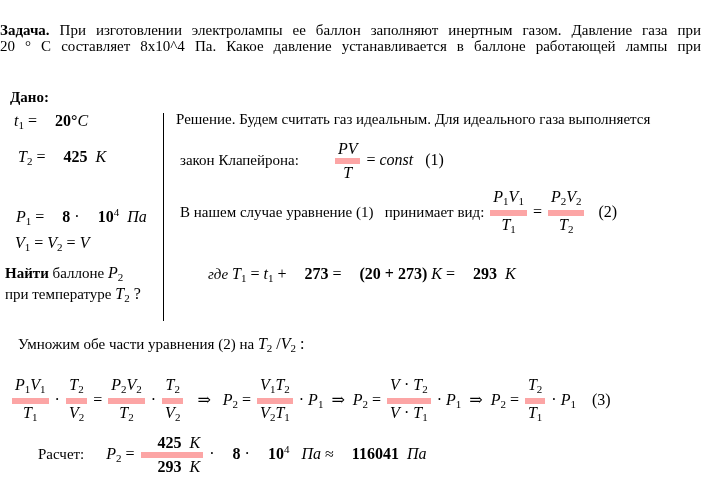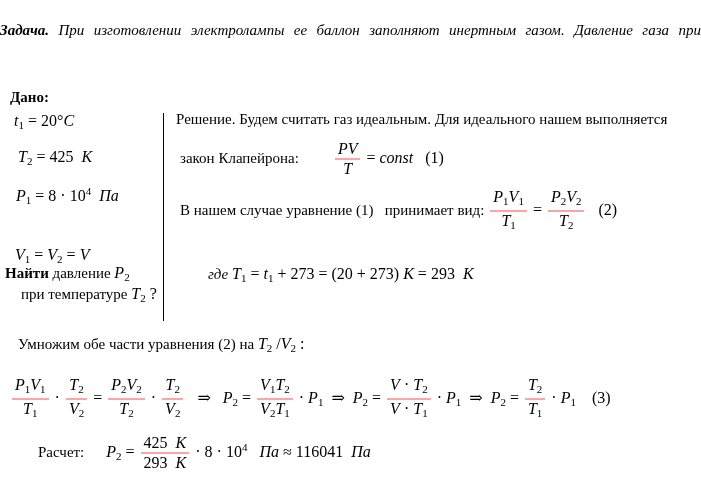--- a/index.html
+++ b/index.html
@@ -6,61 +6,62 @@
   body{
     width:701px;height:496px;
     background:#ffffff;color:#000000;
     font-family:"Liberation Serif","DejaVu Serif",serif;
     position:relative;overflow:hidden;
   }
   .abs{position:absolute;}
   
   .problem{position:absolute;left:0;top:22px;width:701px;font-size:15px;line-height:16px;}
   .pline{width:701px;}
-  .just{text-align:justify;text-align-last:justify;font-style:italic;}
+  .just{text-align:justify;text-align-last:justify;}
   .bold{font-weight:bold;}
   
   .t15{font-size:15px;white-space:pre;}
   
   .mrow{position:absolute;font-size:16px;white-space:pre;}
   .mrow .lbl{font-size:15px;white-space:pre;}
   .mn{white-space:pre;}
   .mv{font-style:italic;white-space:pre;}
-  .mb{font-weight:normal;white-space:pre;}
+  .mb{font-weight:bold;white-space:pre;margin-left:14px;}
   .ms{font-size:11px;vertical-align:-3px;white-space:pre;}
   .mp{font-size:11px;vertical-align:6px;white-space:pre;}
   .frac{display:inline-block;vertical-align:middle;text-align:center;margin:0 2px;}
-  .frac .fn{display:block;line-height:18px;padding:0 3px;border-bottom:2px solid #fca5a5;}
+  .frac .fn{display:block;line-height:18px;padding:0 3px;border-bottom:6px solid #fca5a5;}
   .frac .fd{display:block;line-height:18px;padding:0 3px;}
   .vline{position:absolute;left:163px;top:113px;width:1px;height:208px;background:#000;}
   .gap22{margin-right:34px;}
   .gap8{margin-right:4px;}
   .gap14{font-style:italic;}
   .gap6{}
   .gap30{margin-right:22px;}
 </style>
 </head>
 <body>
 
 <div class="problem">
   <div class="pline just"><span class="bold">Задача.</span><span> При изготовлении электролампы ее баллон заполняют инертным газом.  Давление газа при</span></div>
+  <div class="pline just">20 ° С составляет 8х10^4 Па. Какое давление устанавливается в баллоне работающей лампы при</div>
 </div>
 
 <div class="abs t15 bold" style="left:10px;top:89px;">Дано:</div>
 <div class="mrow" style="left:14px;top:112px;"><span class="mv">t</span><span class="ms">1</span><span class="mn"> = </span><span class="mb">20°</span><span class="mv">C</span></div>
 <div class="mrow" style="left:18px;top:148px;"><span class="mv">T</span><span class="ms">2</span><span class="mn"> = </span><span class="mb">425</span><span class="mn">  </span><span class="mv">K</span></div>
-<div class="mrow" style="left:16px;top:185px;"><span class="mv">P</span><span class="ms">1</span><span class="mn"> = </span><span class="mb">8</span><span class="mn"> · </span><span class="mb">10</span><span class="mp">4</span><span class="mn">  </span><span class="mv">Па</span></div>
-<div class="mrow" style="left:15px;top:246px;"><span class="mv">V</span><span class="ms">1</span><span class="mn"> = </span><span class="mv">V</span><span class="ms">2</span><span class="mn"> = </span><span class="mv">V</span></div>
+<div class="mrow" style="left:16px;top:206px;"><span class="mv">P</span><span class="ms">1</span><span class="mn"> = </span><span class="mb">8</span><span class="mn"> · </span><span class="mb">10</span><span class="mp">4</span><span class="mn">  </span><span class="mv">Па</span></div>
+<div class="mrow" style="left:15px;top:234px;"><span class="mv">V</span><span class="ms">1</span><span class="mn"> = </span><span class="mv">V</span><span class="ms">2</span><span class="mn"> = </span><span class="mv">V</span></div>
 
-<div class="mrow" style="left:5px;top:264px;"><span class="lbl bold">Найти</span><span class="lbl"> давление </span><span><span class="mv">P</span><span class="ms">2</span></span></div>
-<div class="mrow" style="left:5px;top:285px;margin-left:16px;"><span class="lbl">при температуре </span><span><span class="mv">T</span><span class="ms">2</span><span class="mn"> ?</span></span></div>
+<div class="mrow" style="left:5px;top:264px;"><span class="lbl bold">Найти</span><span class="lbl"> баллоне </span><span><span class="mv">P</span><span class="ms">2</span></span></div>
+<div class="mrow" style="left:5px;top:285px;"><span class="lbl">при температуре </span><span><span class="mv">T</span><span class="ms">2</span><span class="mn"> ?</span></span></div>
 
 <div class="vline"></div>
 
-<div class="abs t15" style="left:176px;top:111px;">Решение. Будем считать газ идеальным. Для идеального нашем выполняется</div>
+<div class="abs t15" style="left:176px;top:111px;">Решение. Будем считать газ идеальным. Для идеального газа выполняется</div>
 
 <div class="mrow" style="left:180px;top:140px;"><span class="lbl gap22">закон Клапейрона:</span><span><span class="frac"><span class="fn"><span class="mv">PV</span></span><span class="fd"><span class="mv">T</span></span></span><span class="mn"> = </span><span class="mv">const</span><span class="mn">   (1)</span></span></div>
 
 <div class="mrow" style="left:180px;top:188px;"><span class="lbl gap8">В нашем случае уравнение (1)   принимает вид:</span><span><span class="frac"><span class="fn"><span class="mv">P</span><span class="ms">1</span><span class="mv">V</span><span class="ms">1</span></span><span class="fd"><span class="mv">T</span><span class="ms">1</span></span></span><span class="mn"> = </span><span class="frac"><span class="fn"><span class="mv">P</span><span class="ms">2</span><span class="mv">V</span><span class="ms">2</span></span><span class="fd"><span class="mv">T</span><span class="ms">2</span></span></span><span class="mn">   (2)</span></span></div>
 
 <div class="mrow" style="left:208px;top:265px;"><span class="lbl gap14">где </span><span><span class="mv">T</span><span class="ms">1</span><span class="mn"> = </span><span class="mv">t</span><span class="ms">1</span><span class="mn"> + </span><span class="mb">273</span><span class="mn"> = </span><span class="mb">(20 + 273)</span><span class="mn"> </span><span class="mv">K</span><span class="mn"> = </span><span class="mb">293</span><span class="mn">  </span><span class="mv">K</span></span></div>
 
 <div class="mrow" style="left:18px;top:335px;"><span class="lbl gap6">Умножим обе части уравнения (2) на </span><span><span class="mv">T</span><span class="ms">2</span><span class="mn"> /</span><span class="mv">V</span><span class="ms">2</span><span class="mn"> :</span></span></div>
 
 <div class="mrow" style="left:10px;top:376px;"><span><span class="frac"><span class="fn"><span class="mv">P</span><span class="ms">1</span><span class="mv">V</span><span class="ms">1</span></span><span class="fd"><span class="mv">T</span><span class="ms">1</span></span></span><span class="mn"> · </span><span class="frac"><span class="fn"><span class="mv">T</span><span class="ms">2</span></span><span class="fd"><span class="mv">V</span><span class="ms">2</span></span></span><span class="mn"> = </span><span class="frac"><span class="fn"><span class="mv">P</span><span class="ms">2</span><span class="mv">V</span><span class="ms">2</span></span><span class="fd"><span class="mv">T</span><span class="ms">2</span></span></span><span class="mn"> · </span><span class="frac"><span class="fn"><span class="mv">T</span><span class="ms">2</span></span><span class="fd"><span class="mv">V</span><span class="ms">2</span></span></span><span class="mn">   ⇒   </span><span class="mv">P</span><span class="ms">2</span><span class="mn"> = </span><span class="frac"><span class="fn"><span class="mv">V</span><span class="ms">1</span><span class="mv">T</span><span class="ms">2</span></span><span class="fd"><span class="mv">V</span><span class="ms">2</span><span class="mv">T</span><span class="ms">1</span></span></span><span class="mn"> · </span><span class="mv">P</span><span class="ms">1</span><span class="mn">  ⇒  </span><span class="mv">P</span><span class="ms">2</span><span class="mn"> = </span><span class="frac"><span class="fn"><span class="mv">V</span><span class="mn"> · </span><span class="mv">T</span><span class="ms">2</span></span><span class="fd"><span class="mv">V</span><span class="mn"> · </span><span class="mv">T</span><span class="ms">1</span></span></span><span class="mn"> · </span><span class="mv">P</span><span class="ms">1</span><span class="mn">  ⇒  </span><span class="mv">P</span><span class="ms">2</span><span class="mn"> = </span><span class="frac"><span class="fn"><span class="mv">T</span><span class="ms">2</span></span><span class="fd"><span class="mv">T</span><span class="ms">1</span></span></span><span class="mn"> · </span><span class="mv">P</span><span class="ms">1</span><span class="mn">    (3)</span></span></div>

